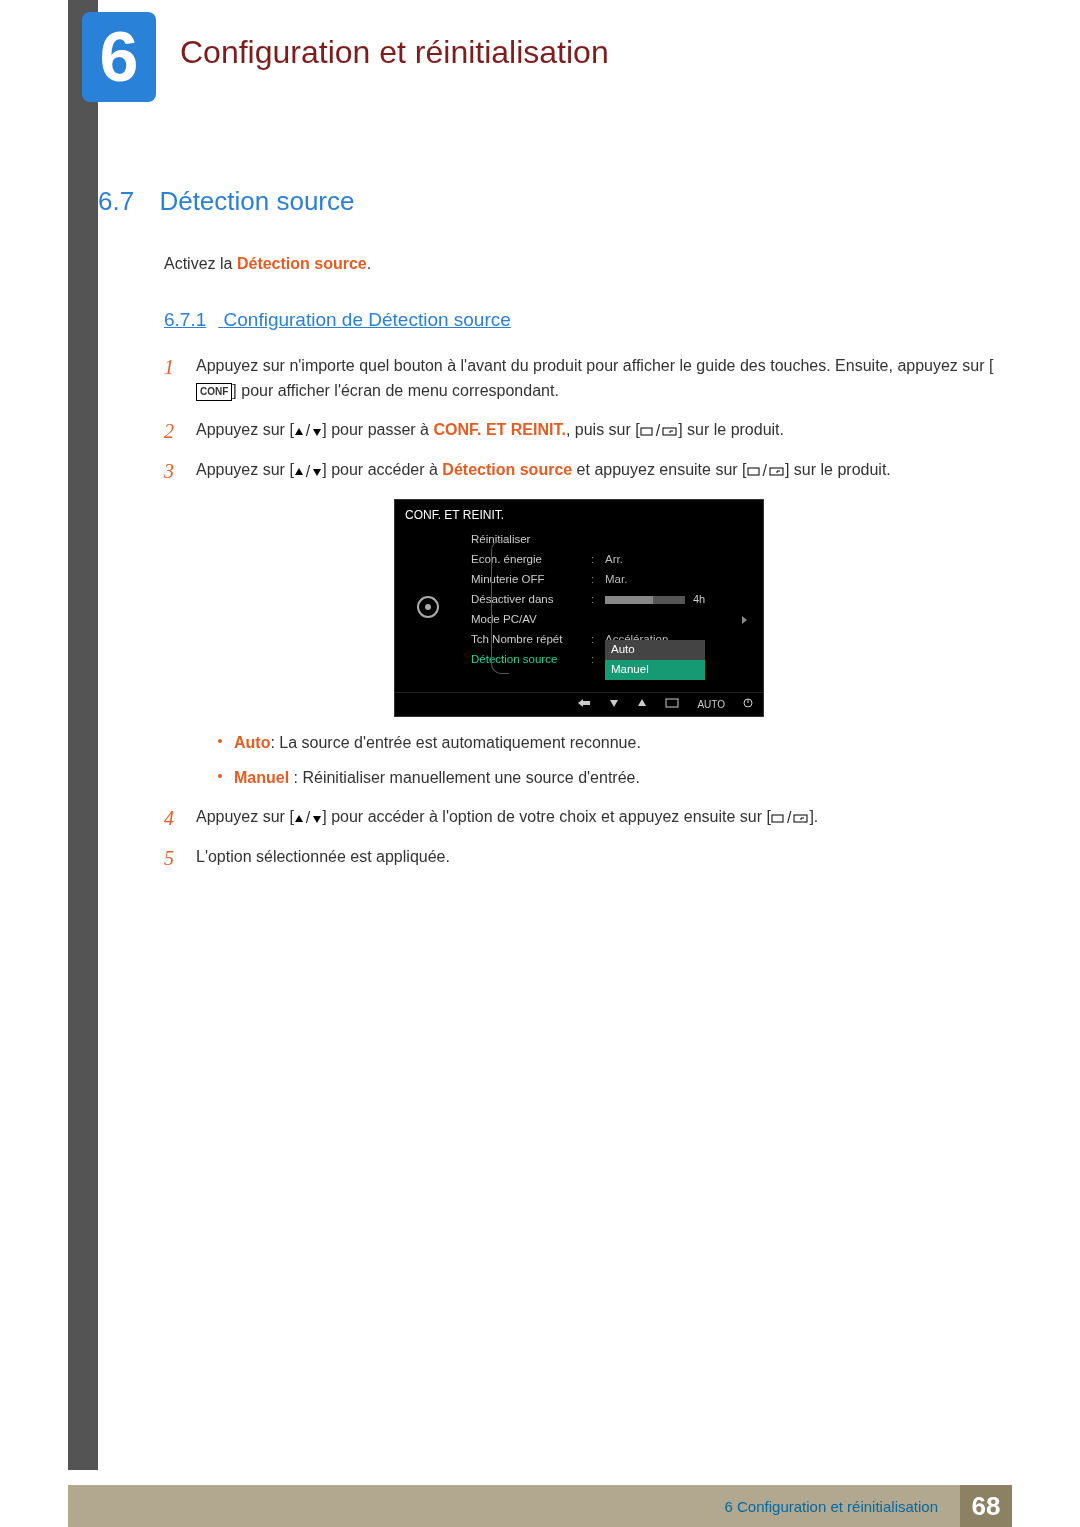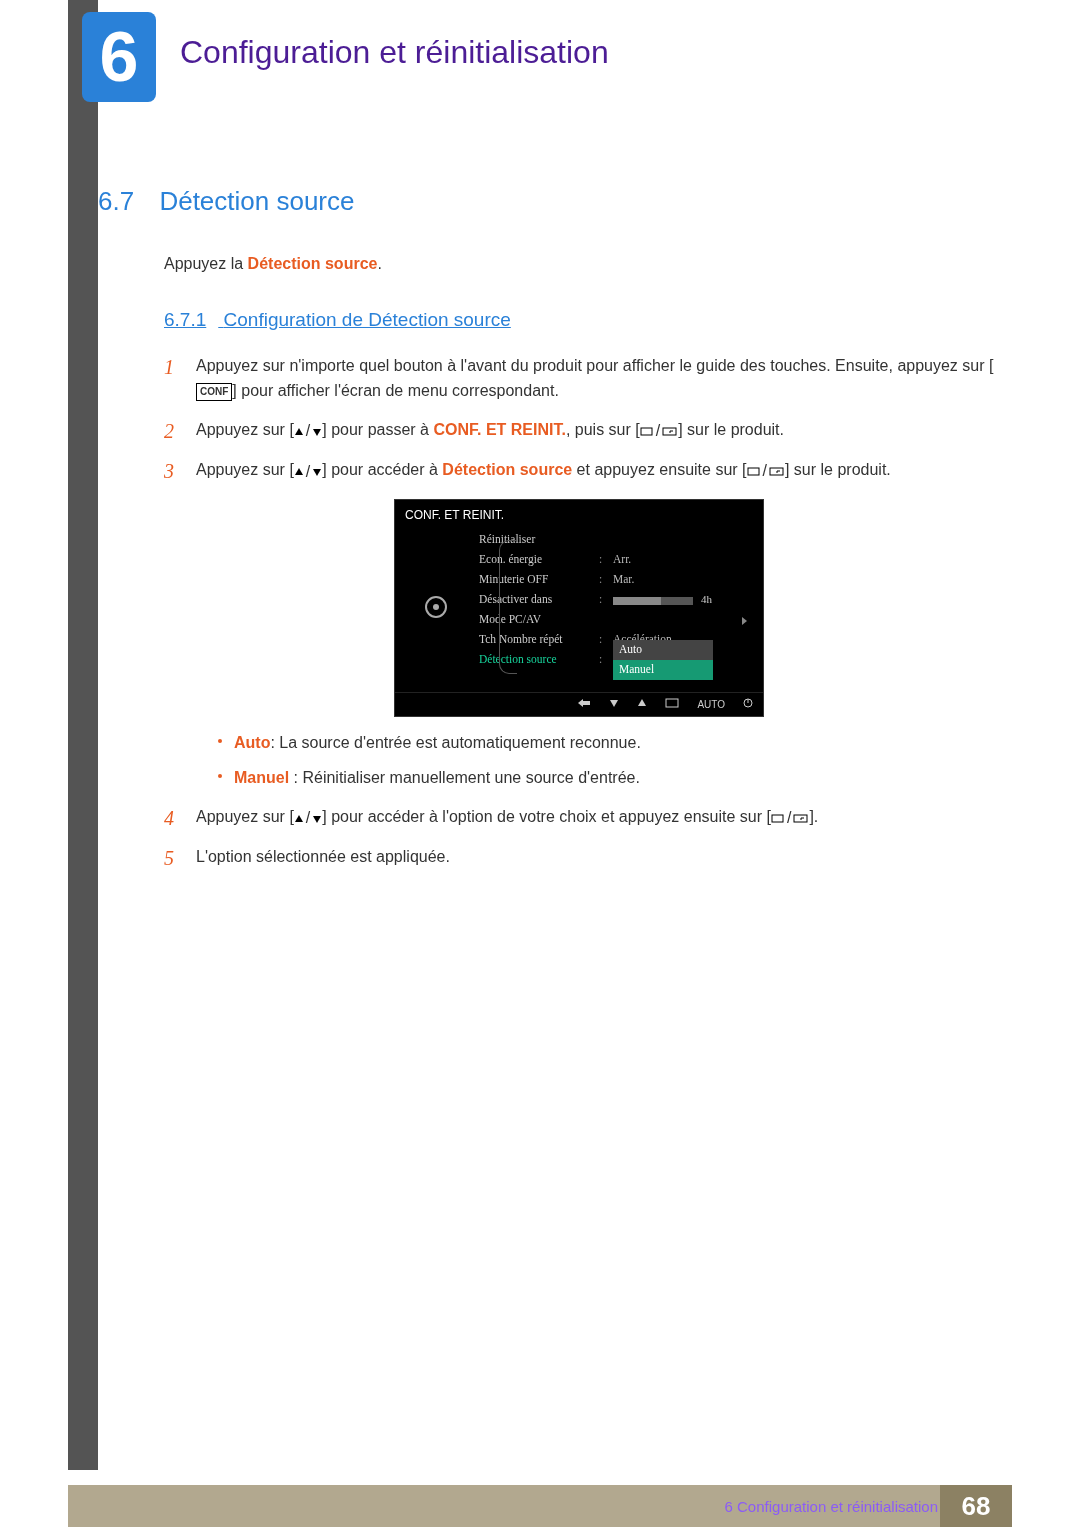--- a/index.html
+++ b/index.html
@@ -35,21 +35,21 @@
     font-weight: bold;
     display: flex;
     align-items: center;
     justify-content: center;
     line-height: 1;
   }
   .chapter-title {
     position: absolute;
     left: 180px;
     top: 34px;
-    color: #4c1d95;
+    color: #7f1d1d;
     font-size: 32px;
     font-weight: normal;
   }
   
   .section-heading {
     position: absolute;
     left: 98px;
     top: 186px;
     color: #2a81d8;
     font-size: 26px;
@@ -115,22 +115,21 @@
     border: 1px solid #333;
     padding-bottom: 4px;
   }
   .osd-title {
     padding: 6px 10px;
     font-size: 12px;
     color: #fff;
   }
   .osd-body {
     display: flex;
-    padding: 0 6px 4px 20px;
-    font-family: Liberation Serif, serif;
+    padding: 0 6px 4px 12px;
   }
   .osd-icon-col {
     width: 42px;
     display: flex;
     align-items: center;
     justify-content: center;
     position: relative;
   }
   .osd-gear {
     width: 22px; height: 22px;
@@ -227,26 +226,26 @@
     display: flex;
   }
   .footer-bar { flex: 1; background: #b2a88f; }
   .footer-text {
     position: absolute;
     right: 56px;
     top: 0;
     height: 42px;
     display: flex;
     align-items: center;
-    color: #8b5cf6;
+    color: #0369a1;
     font-size: 15px;
     padding: 0 18px;
   }
   .footer-page {
-    width: 72px;
+    width: 52px;
     background: #8c8163;
     color: #fff;
     font-size: 26px;
     font-weight: bold;
     display: flex;
     align-items: center;
     justify-content: center;
   }
 </style>
 </head>
@@ -260,21 +259,21 @@
 <div class="chapter-title">Configuration et réinitialisation</div>
 
 <div class="section-heading">
   <span class="num">6.7</span>
   <span>Détection source</span>
 </div>
 
 <div class="content">
 
   <p class="intro">
-    <span>Appuyez la </span><span class="hl">Détection source</span><span>.</span>
+    <span>Activez la </span><span class="hl">Détection source</span><span>.</span>
   </p>
 
   <p class="subheading">
     <span class="subnum">6.7.1</span>
     <span>Configuration de Détection source</span>
   </p>
 
   <ol class="steps">
     <li>
       <span class="step-num">1</span>

